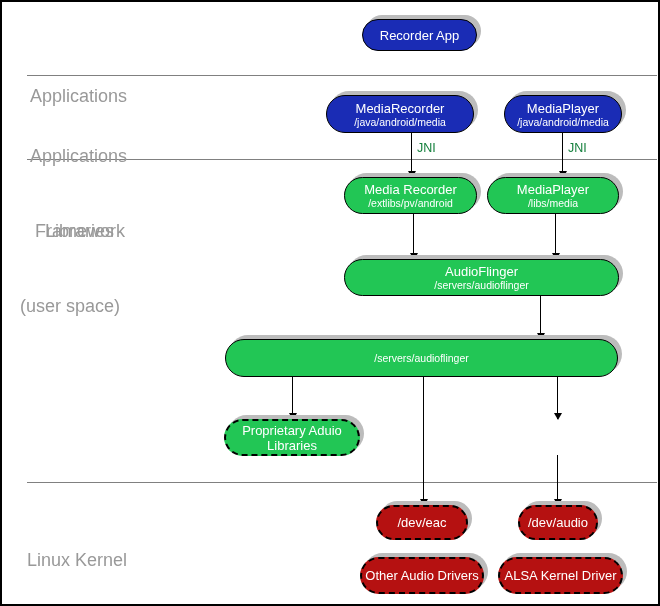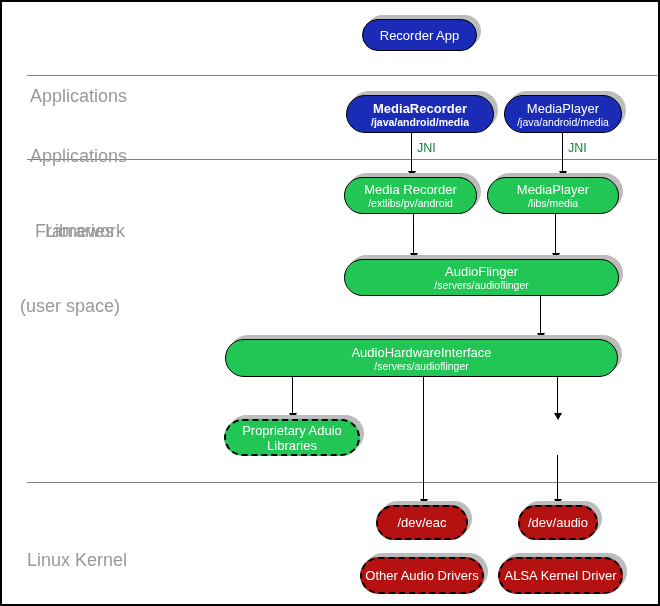--- a/index.html
+++ b/index.html
@@ -60,21 +60,21 @@
     <span>(user space)</span>
   </div>
   <div class="layer-label" style="left:25px; top:496px;">
     <span>Linux Kernel</span>
   </div>
 
   <div class="pill blue" style="left:360px; top:17px; width:115px; height:32px;">
     <span class="title">Recorder App</span>
   </div>
 
-  <div class="pill blue" style="left:344px; top:93px; width:148px; height:38px;font-weight:bold;">
+  <div class="pill blue" style="left:324px; top:93px; width:148px; height:38px;">
     <span class="title">MediaRecorder</span>
     <span class="sub">/java/android/media</span>
   </div>
   <div class="pill blue" style="left:502px; top:93px; width:118px; height:38px;">
     <span class="title">MediaPlayer</span>
     <span class="sub">/java/android/media</span>
   </div>
 
   <div class="arrow" style="left:409px; top:131px; height:44px;"></div>
   <div class="arrow" style="left:560px; top:131px; height:44px;"></div>
@@ -94,21 +94,20 @@
   <div class="arrow" style="left:553px; top:212px; height:45px;"></div>
 
   <div class="pill green" style="left:342px; top:257px; width:275px; height:37px;">
     <span class="title">AudioFlinger</span>
     <span class="sub">/servers/audioflinger</span>
   </div>
 
   <div class="arrow" style="left:538px; top:294px; height:43px;"></div>
 
   <div class="pill green" style="left:223px; top:337px; width:393px; height:38px;">
-    <span class="title">AudioHardwareInterface</span>
     <span class="sub">/servers/audioflinger</span>
   </div>
 
   <div class="arrow" style="left:290px; top:375px; height:42px;"></div>
   <div class="arrow" style="left:421px; top:375px; height:128px;"></div>
   <div class="arrow" style="left:555px; top:375px; height:42px;"></div>
 
   <div class="pill green dashed" style="left:222px; top:417px; width:136px; height:37px;">
     <span class="title">Proprietary Aduio</span>
     <span class="title">Libraries</span>

